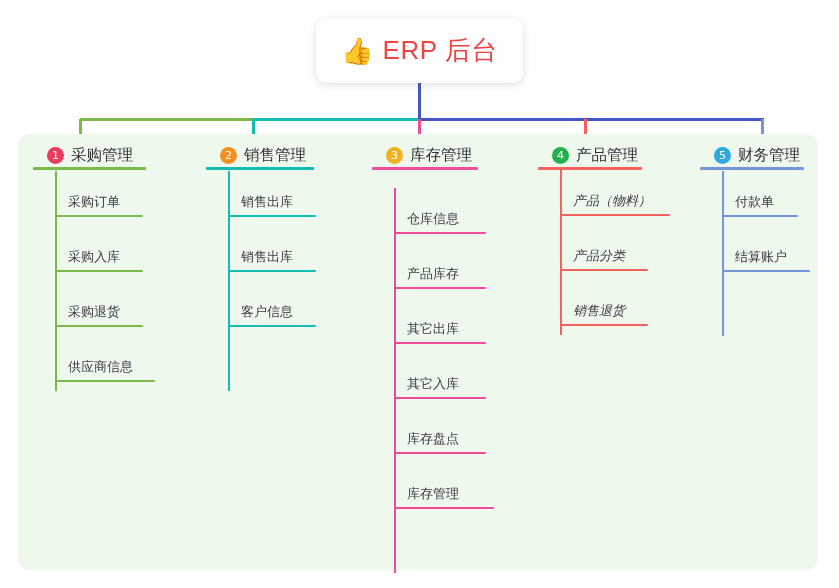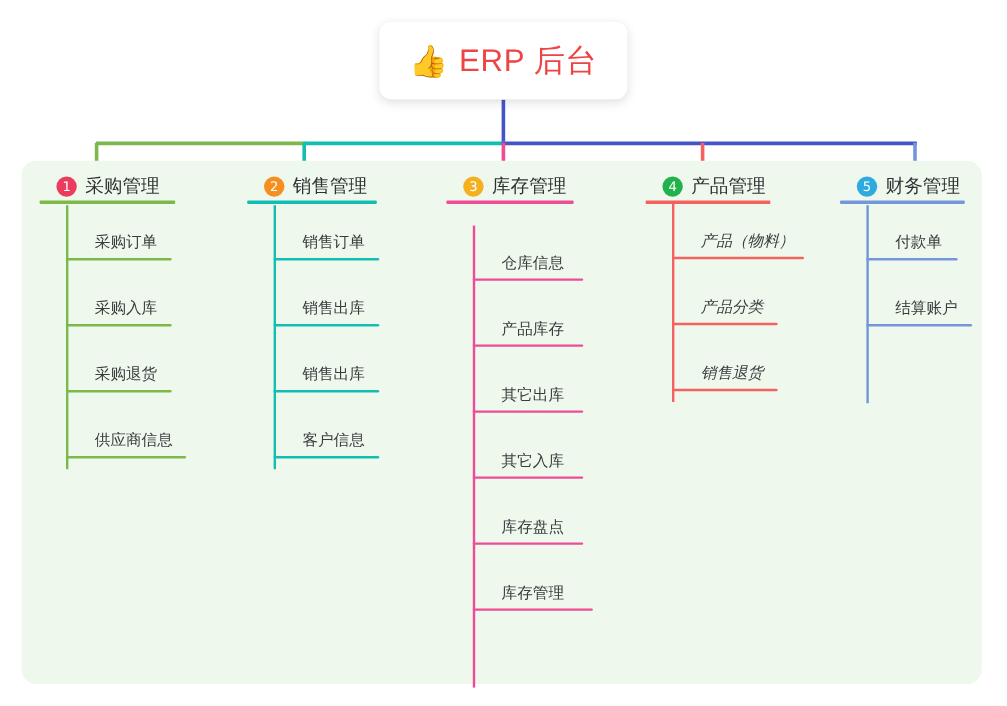--- a/index.html
+++ b/index.html
@@ -59,21 +59,21 @@
   .head-rule{position:absolute;left:0;height:3px;border-radius:1px;}
 
   .items{position:relative;margin-top:0;}
   .spine{position:absolute;left:22px;top:0;width:2px;}
   .item{
     position:relative;
     height:55px;
   }
   .item-label{
     position:absolute;
-    left:46px;bottom:15px;
+    left:35px;bottom:15px;
     font-size:13px;color:#3a3b3e;white-space:nowrap;
   }
   .item-rule{
     position:absolute;
     left:22px;bottom:9px;
     height:2px;border-radius:1px;
   }
 </style>
 </head>
 <body>
@@ -131,24 +131,20 @@
       </div>
       <div class="col" style="left: 206px;">
         <div class="col-head">
           <span class="badge" style="background: rgb(245, 144, 32);">2</span>
           <span class="col-title">销售管理</span>
           <div class="head-rule" style="background: rgb(20, 189, 180); width: 108px; top: 25px;"></div>
         </div>
         <div class="items" style="margin-top: 3px;">
           <div class="spine" style="background: rgb(20, 189, 180); height: 220px;"></div>
           <div class="item">
-            <span class="item-label">销售订单</span>
-            <div class="item-rule" style="background: rgb(20, 189, 180); width: 88px;"></div>
-          </div>
-          <div class="item">
             <span class="item-label">销售出库</span>
             <div class="item-rule" style="background: rgb(20, 189, 180); width: 88px;"></div>
           </div>
           <div class="item">
             <span class="item-label">销售出库</span>
             <div class="item-rule" style="background: rgb(20, 189, 180); width: 88px;"></div>
           </div>
           <div class="item">
             <span class="item-label">客户信息</span>
             <div class="item-rule" style="background: rgb(20, 189, 180); width: 88px;"></div>

